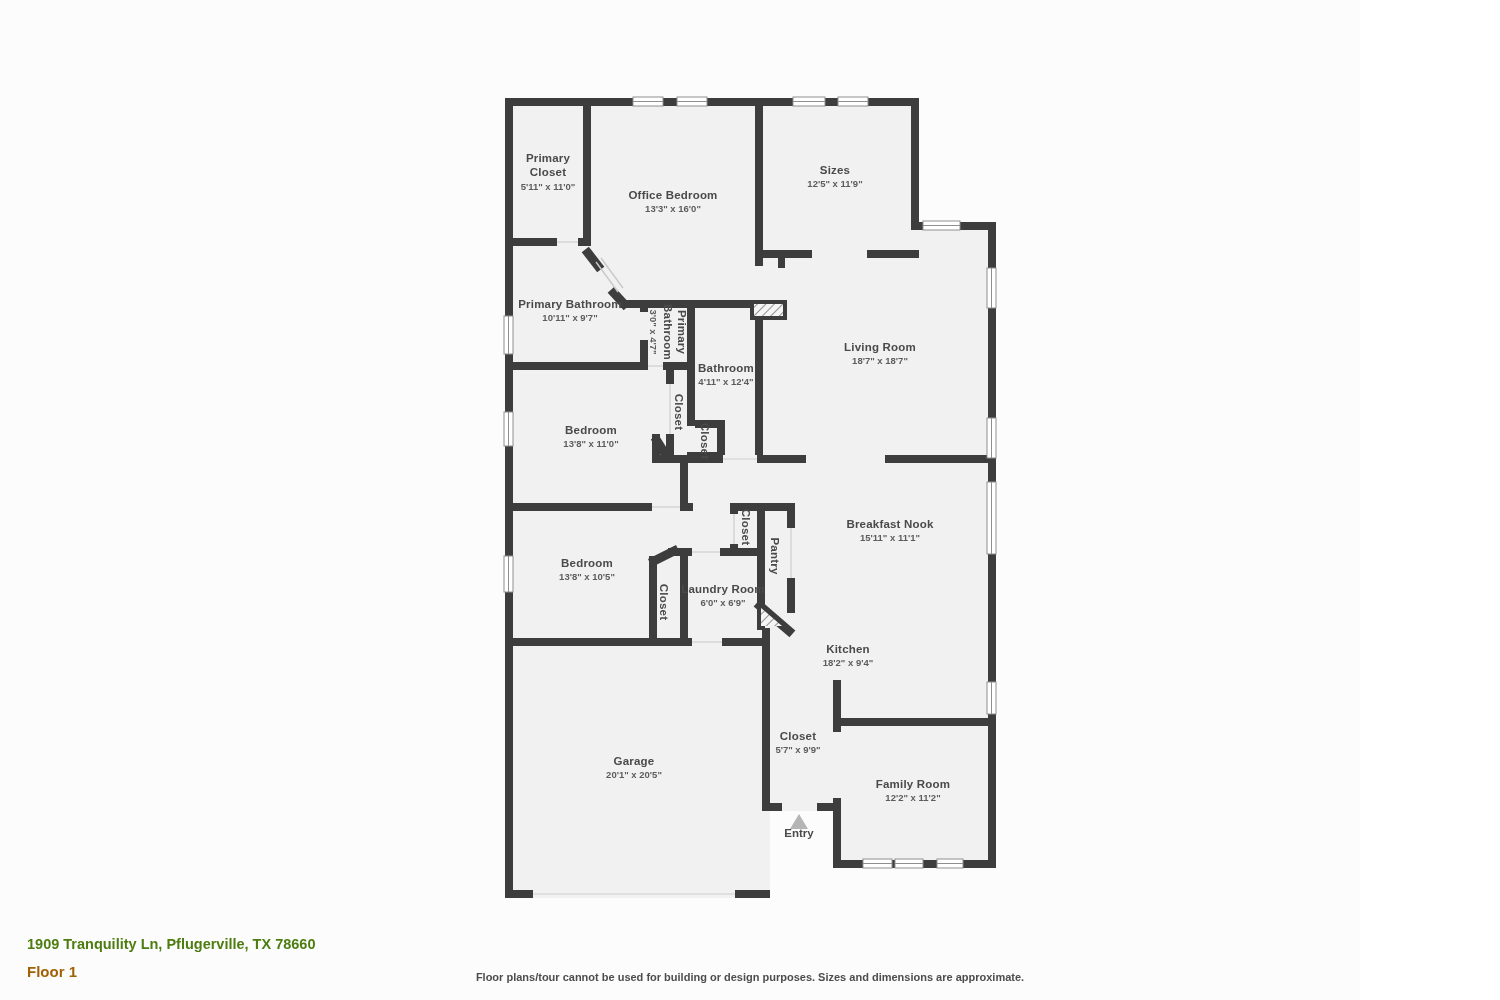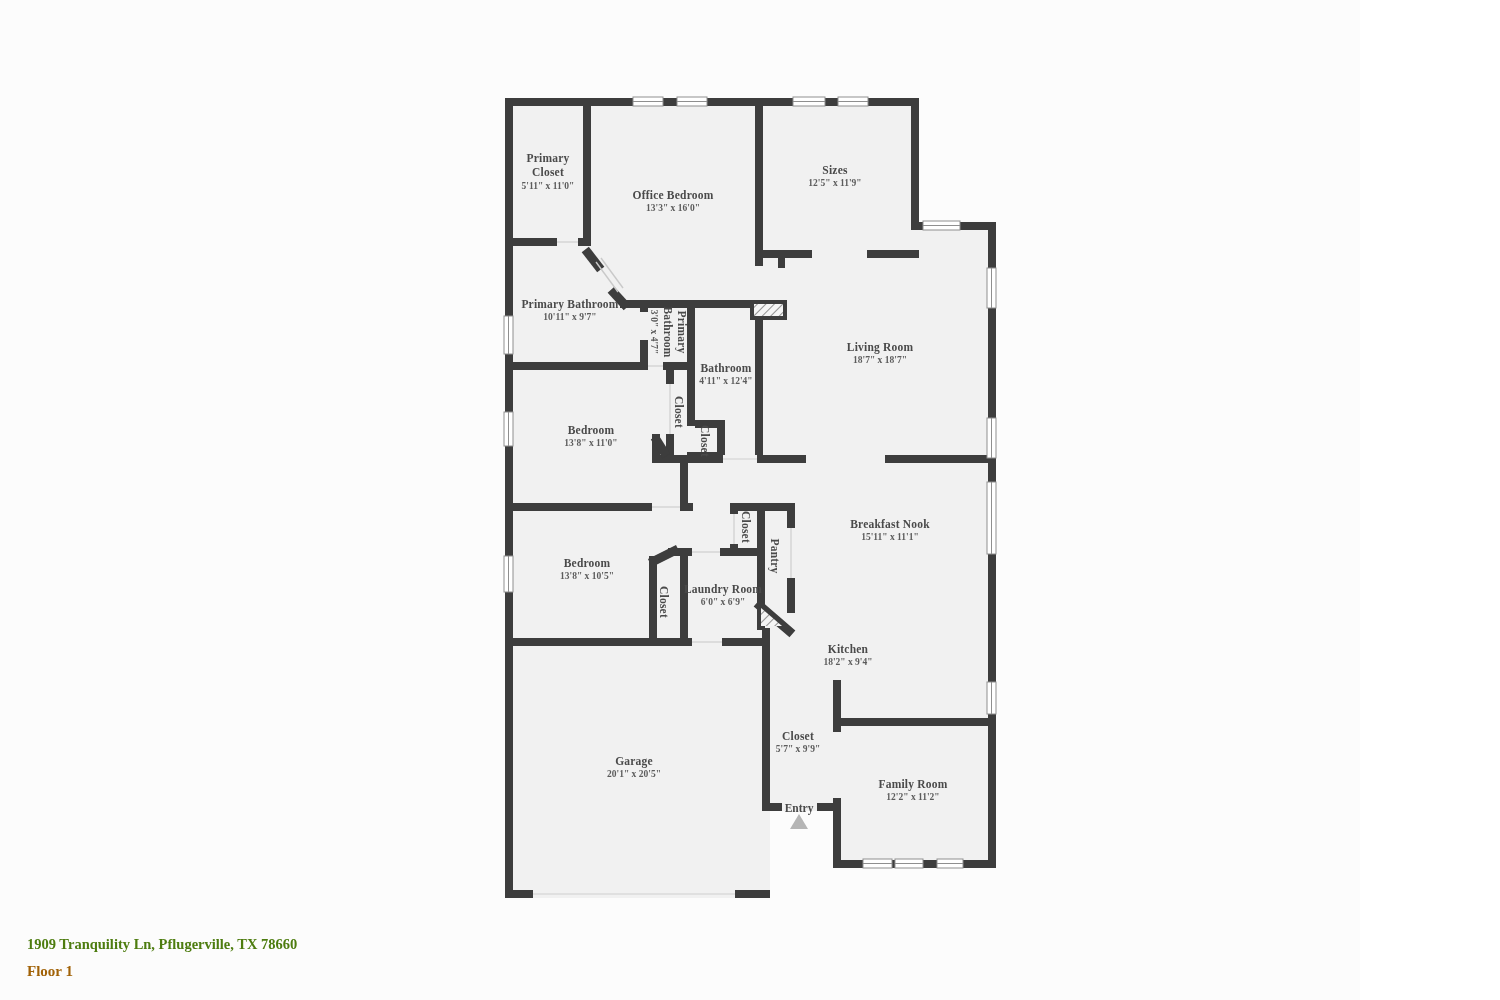--- a/index.html
+++ b/index.html
@@ -1,19 +1,19 @@
 <!DOCTYPE html>
 <html><head>
 <meta charset="utf-8">
 <style>
   html,body{margin:0;padding:0;}
   .canvas{
     position:relative;width:1360px;height:1000px;
     background:#fcfcfc;overflow:hidden;
-    font-family:Liberation Serif, serif;
+    font-family:Liberation Sans, sans-serif;
   }
   .plan-svg{position:absolute;left:0;top:0;}
   .room-label{
     position:absolute;transform:translate(-50%,-50%);
     text-align:center;color:#4a4a4a;line-height:1.25;pointer-events:none;
   }
   .room-label .rn{font-size:11.5px;font-weight:700;letter-spacing:.2px;}
   .room-label .rd{font-size:9.5px;font-weight:600;color:#5c5c5c;margin-top:1px;}
   .room-label.nw .rn{white-space:nowrap;}
   .room-label.nw .rd{white-space:nowrap;}
@@ -273,18 +273,19 @@
     </div>
   <div class="room-label nw" style="left:798px;top:743px">
       <div class="rn">Closet</div>
       <div class="rd">5'7" x 9'9"</div>
     </div>
   <div class="room-label nw" style="left:913px;top:791px">
       <div class="rn">Family Room</div>
       <div class="rd">12'2" x 11'2"</div>
     </div>
 
-  <div class="entry-label" style="left:799px;top:802px">Entry</div>
+  <div class="entry-label" style="left:799px;top:827px">Entry</div>
 
   <div class="footer-address">1909 Tranquility Ln, Pflugerville, TX 78660</div>
   <div class="footer-floor">Floor 1</div>
+  <div class="footer-disclaimer">Floor plans/tour cannot be used for building or design purposes. Sizes and dimensions are approximate.</div>
 
 </div>
 
 </body></html>

